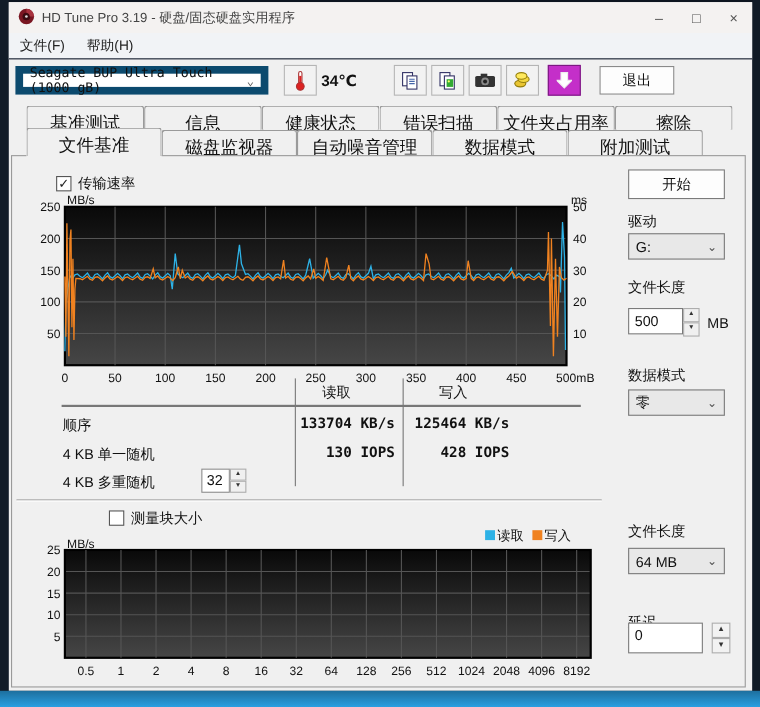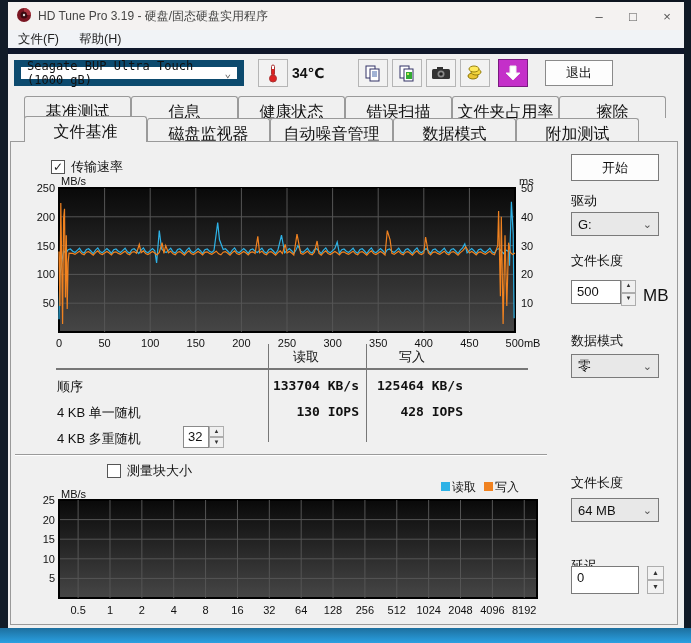--- a/index.html
+++ b/index.html
@@ -12,21 +12,21 @@
   .bluestrip { position:absolute; left:0; top:628px; width:691px; height:15px; background:linear-gradient(#1d6f9e,#2aa0e2); }
 
   
   .titlebar { position:absolute; left:0; top:0; width:100%; height:28px; background:#f4f2f1; display:flex; align-items:center; }
   .title-text { font-size:12px; color:#444; margin-left:6px; flex:1; }
   .winbtns { display:flex; height:100%; }
   .winbtn { width:34px; height:28px; display:flex; align-items:center; justify-content:center; color:#555; font-size:13px; }
   .app-icon { margin-left:8px; }
 
   
-  .menubar { position:absolute; left:0; top:28px; width:100%; height:24px; background:#f1f3f6; display:flex; align-items:center; border-bottom:6px solid #0f172a; }
+  .menubar { position:absolute; left:0; top:28px; width:100%; height:24px; background:#f1f3f6; display:flex; align-items:center; border-bottom:1px solid #0f172a; }
   .menu-item { padding:3px 10px; font-size:12.5px; color:#222; }
 
   
   .toolbar { position:absolute; left:0; top:52px; width:100%; height:42px; }
   .combo { background:#fff; border:7px solid #0c4a6e; display:flex; align-items:center; }
   .drive-combo { position:absolute; left:6px; top:6px; width:230px; height:26px; font-family:"DejaVu Sans Mono","Liberation Mono",monospace; font-size:12px; padding-left:6px; }
   .combo .chev { margin-left:auto; padding-right:6px; color:#555; font-size:11px; }
   .tool-btn { position:absolute; width:30px; height:28px; border:1px solid #b5b5b5; background:#f2f2f2; display:flex; align-items:center; justify-content:center; }
   .temp-btn { left:250px; top:5px; }
   .temp-label { position:absolute; left:284px; top:11px; font-weight:bold; font-size:14px; }
@@ -41,21 +41,21 @@
   .tabs1 .tab { width:107px; height:22px; }
   .tabs2 .tab { width:123px; height:24px; }
   .tab.active { height:26px; margin-top:-2px; background:#f0f0f0; z-index:5; box-shadow:0 2px 0 #f0f0f0; }
 
   .page { position:absolute; left:2px; top:139px; width:668px; height:484px; border:1px solid #9a9a9a; background:#f0f0f0; }
 
   
   .check-row { position:absolute; display:flex; align-items:center; gap:6px; font-size:13px; }
   .cb { width:14px; height:14px; border:1px solid #555; background:#fff; display:flex; align-items:center; justify-content:center; font-size:12px; font-weight:bold; color:#222; }
   .chk1 { left:40px; top:16px; }
-  .chk2 { left:52px; top:320px;padding-left:44px; }
+  .chk2 { left:44px; top:320px;padding-left:44px; }
 
   svg text { font-family:"Liberation Sans","DejaVu Sans",sans-serif; }
 
   
   .results { position:absolute; left:0px; top:200px; width:535px; height:110px; font-size:13px; }
   .vline { position:absolute; top:2px; height:98px; width:1px; background:#777; }
   .hline { position:absolute; left:45px; top:26px; width:472px; height:2px; background:#777; }
   .rt-label { position:absolute; color:#111; }
   .rt-val { position:absolute; font-family:"DejaVu Sans Mono","Liberation Mono",monospace; font-weight:bold; font-size:13px; text-align:right; width:110px; }
   .sep { position:absolute; left:4px; top:312px; width:532px; height:2px; border-top:1px solid #9a9a9a; border-bottom:1px solid #fff; }
@@ -66,21 +66,21 @@
 
   .legend { position:absolute; left:430px; top:337px; display:flex; gap:8px; font-size:12px; align-items:center; }
   .legend .sq { width:9px; height:9px; display:inline-block; margin-right:2px; }
 
   
   .rp-label { position:absolute; left:560px; font-size:13px; }
   .rp-btn { position:absolute; left:560px; width:88px; height:27px; background:#fdfdfd; border:1px solid #7a7a7a; text-align:center; line-height:25px; font-size:13px; }
   .rp-select { position:absolute; left:560px; width:88px; height:24px; background:#e8e8e8; border:1px solid #7a7a7a; display:flex; align-items:center; padding-left:6px; font-size:13px; }
   .rp-spin { position:absolute; left:560px; display:flex; }
   .rp-spin .val { width:50px; height:24px; background:#fff; border:1px solid #7a7a7a; padding:3px 0 0 5px; font-size:13px; }
-  .unit { position:absolute; font-size:17px; }
+  .unit { position:absolute; font-size:13px; }
   .tall-spinner { position:absolute; display:flex; flex-direction:column; width:17px; height:28px; }
   .tall-spinner div { flex:1; border:1px solid #adadad; background:#f2f2f2; font-size:7px; line-height:11px; text-align:center; color:#333; }
 </style>
 </head>
 <body>
 
 <div class="tstrip"></div>
 <div class="lstrip"></div>
 
 <div class="win">

